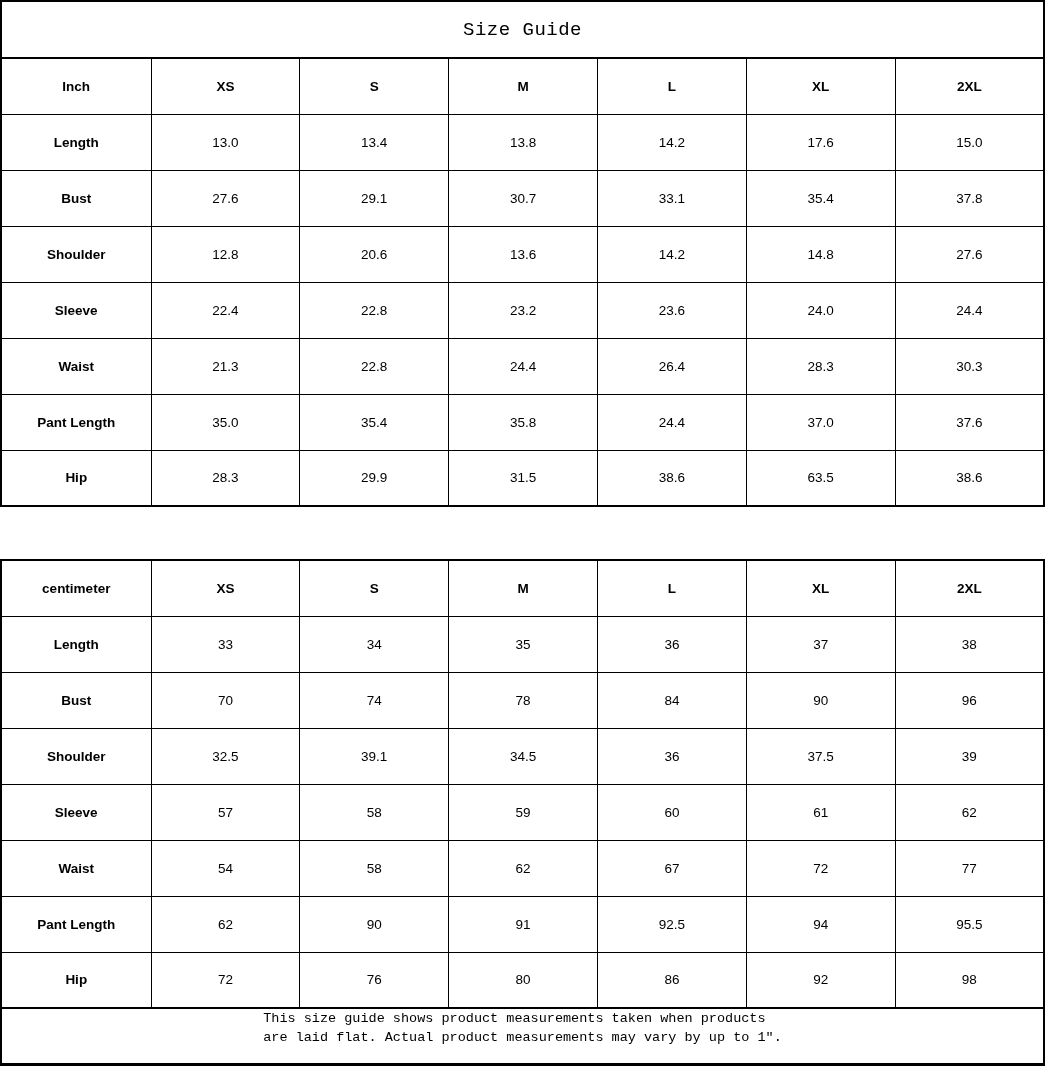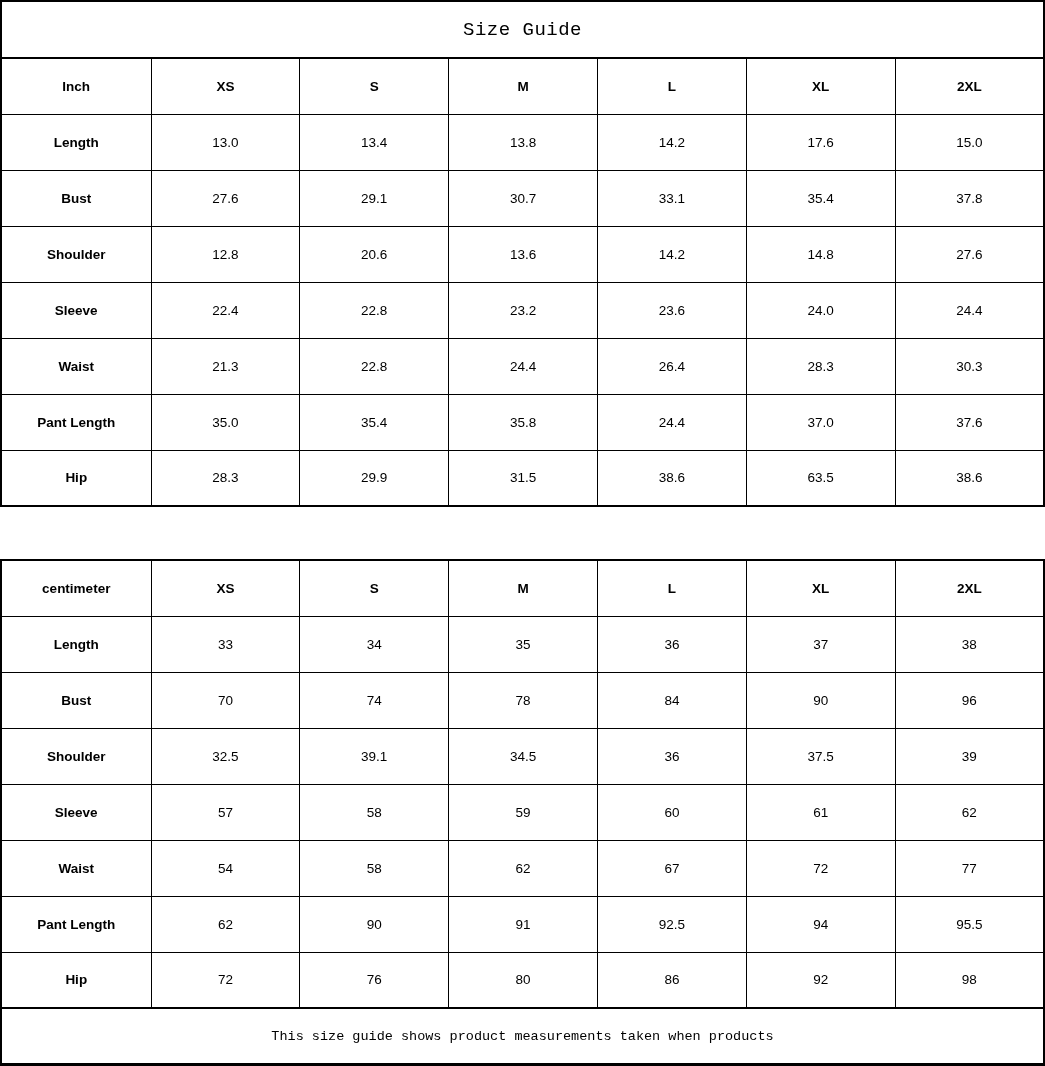--- a/index.html
+++ b/index.html
@@ -53,21 +53,21 @@
     height: 52px;
     background: #ffffff;
   }
   .footer-row {
     box-sizing: border-box;
     height: 57px;
     border: 2px solid #000000;
     border-top: none;
     border-bottom-width: 3px;
     display: flex;
-    align-items: center;
+    align-items: flex-start;
     justify-content: center;
     font-family: "Liberation Mono", "DejaVu Sans Mono", monospace;
     font-size: 13.5px;
   }
   .footer-block {
     text-align: left;
     line-height: 19px;
   }
 </style>
 </head>
@@ -253,16 +253,17 @@
           <td>86</td>
           <td>92</td>
           <td>98</td>
         </tr>
       </tbody>
     </table>
 
   <div class="footer-row">
     <div class="footer-block">
       <div>This size guide shows product measurements taken when products</div>
+      <div>are laid flat. Actual product measurements may vary by up to 1″.</div>
     </div>
   </div>
 
 </div>
 
 </body></html>

